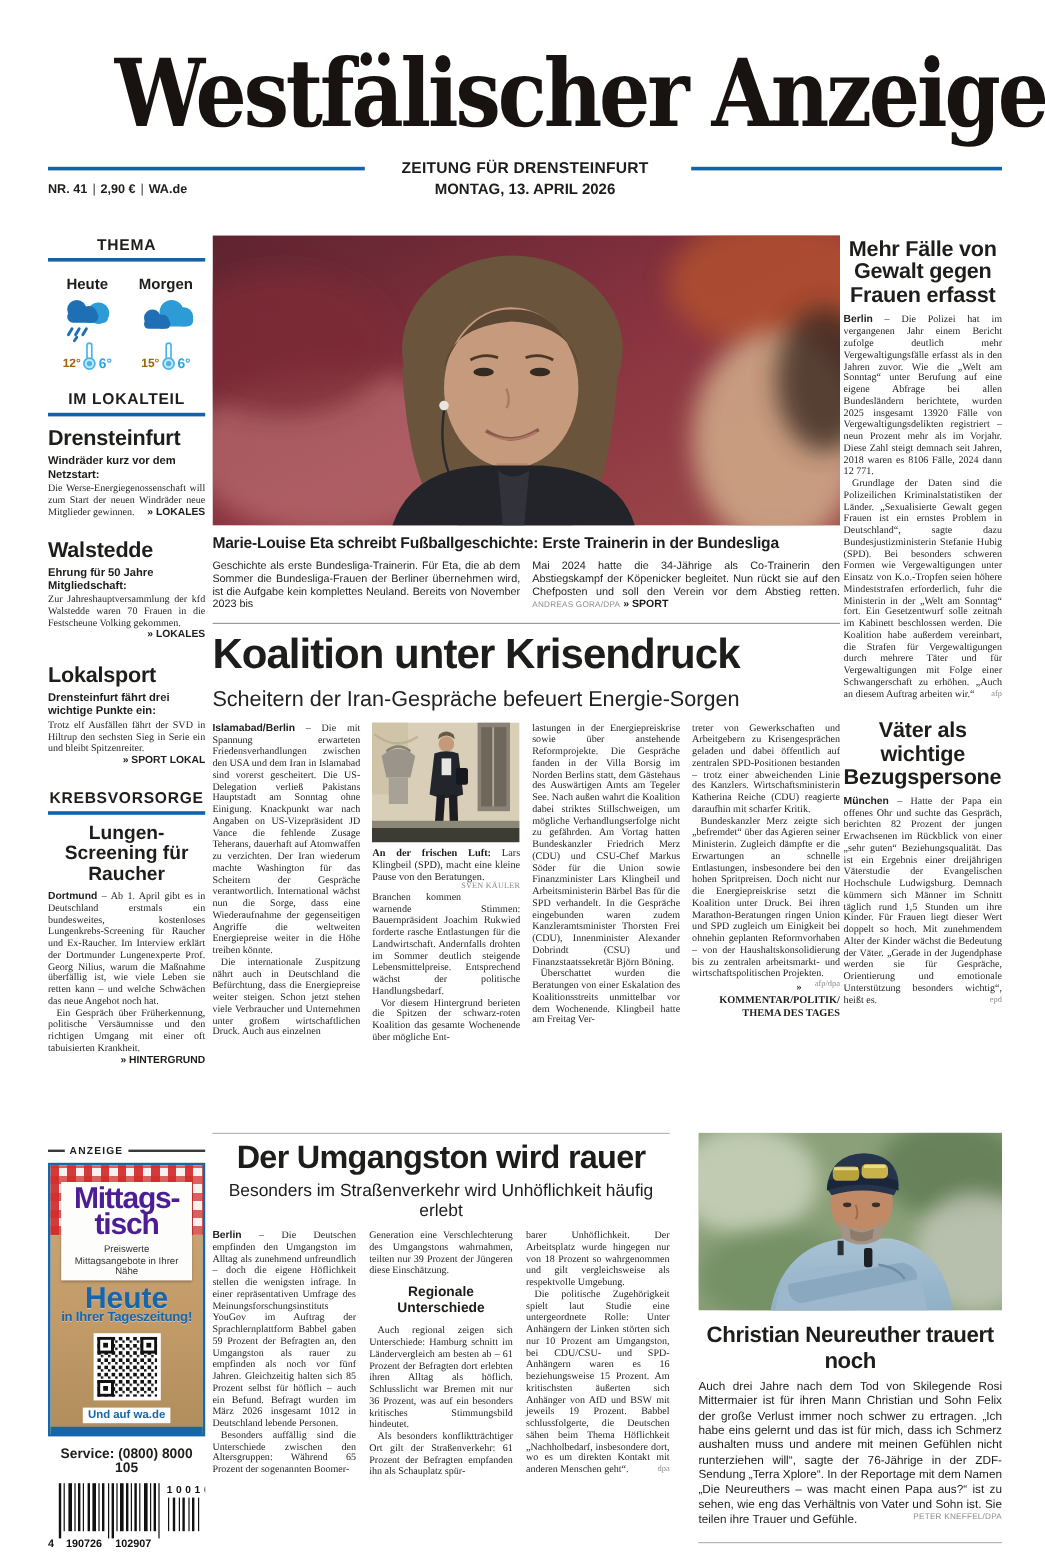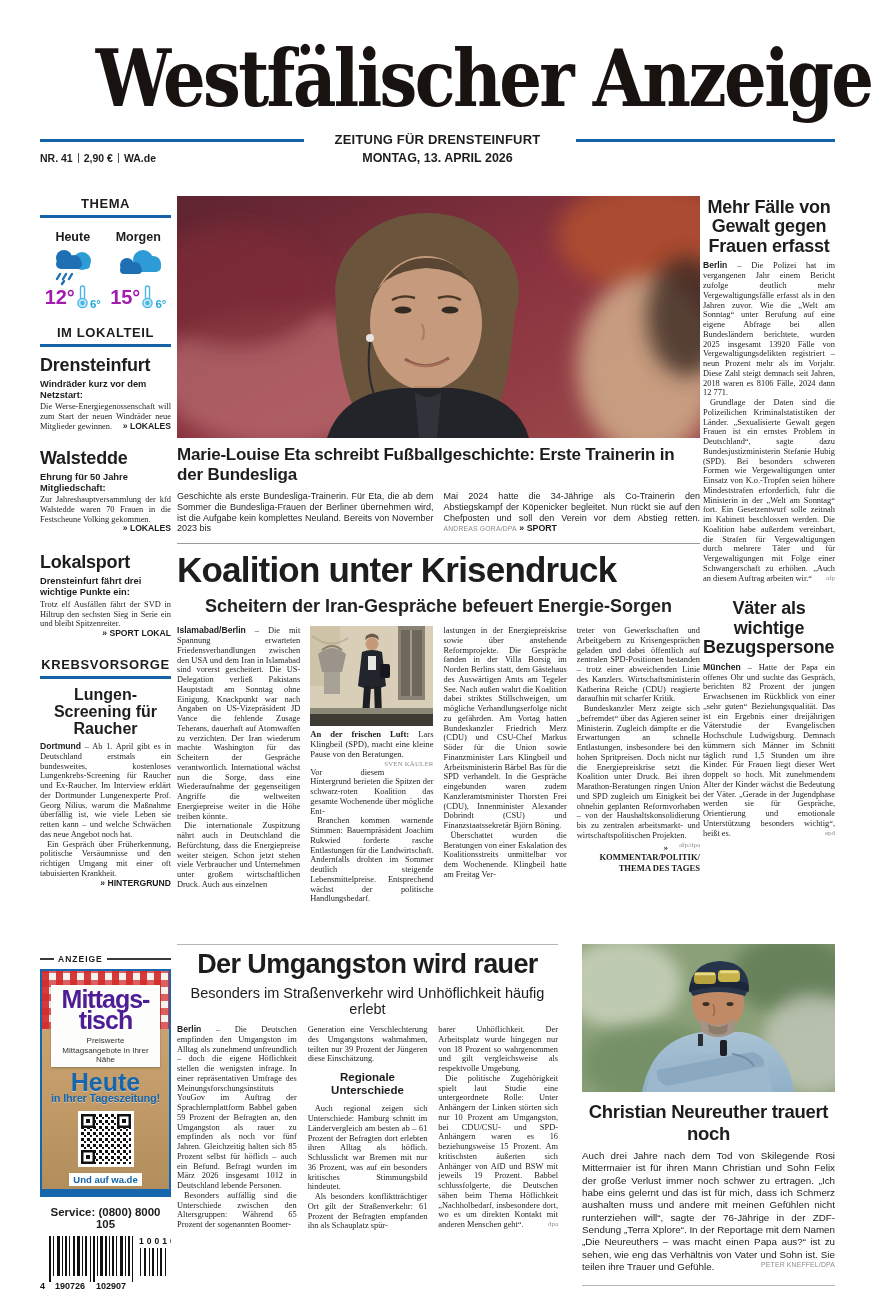--- a/index.html
+++ b/index.html
@@ -41,21 +41,21 @@
   
   .left-rail  { position:absolute; left:40px;  top:196px; width:131px; height:1094px; display:flex; flex-direction:column; }
   .center-col { position:absolute; left:177px; top:196px; width:523px; height:748px; overflow:hidden; }
   .right-rail { position:absolute; left:703px; top:198px; width:132px; height:746px; overflow:hidden; }
   .bottom-band{ position:absolute; left:177px; top:944px; width:658px; height:352px; display:flex; gap:24px; }
   
   .weather-grid { display:flex; margin-top:12px; }
   .weather-day { flex:1; text-align:center; }
   .weather-day .dlabel { font-size:12.5px; font-weight:700; }
   .temp-row { display:flex; justify-content:center; align-items:flex-end; gap:1px; margin-top:-2px; }
-  .t-high { color:#a21caf; font-weight:700; font-size:20px; }
+  .t-high { color:#a16207; font-weight:700; font-size:10px; }
   .t-low  { color:#29a7dd; font-weight:700; font-size:11.5px; position:relative; top:1px; }
   
   .lk-item { margin-top:8px; }
   .krebs-title { font-size:16px; font-weight:700; text-align:center; line-height:1.06; margin:8px 0 4px; }
   
   .anzeige-row { margin-top:auto; display:flex; align-items:center; gap:4px; }
   .anzeige-row .dash { height:2px; background:#3a3a3a; }
   .anzeige-row .d1 { width:14px; } .anzeige-row .d2 { flex:1; }
   .anzeige-label { font-size:8.5px; font-weight:700; letter-spacing:1px; }
   .ad-box { margin-top:5px; border:2px solid #1566ad; height:228px; position:relative; overflow:hidden;
@@ -70,25 +70,25 @@
   .ad-tag { font-size:8px; color:#333; margin-top:6px; line-height:1.2; padding:0 6px; }
   .ad-heute { position:absolute; left:0; right:0; top:100px; text-align:center; color:#1566ad; font-weight:700; font-size:25px; line-height:.9; text-shadow:0 1px 0 rgba(255,255,255,.4); }
   .ad-heute-sub { font-size:11px; letter-spacing:-.2px; }
   .ad-qr { position:absolute; left:50%; transform:translateX(-50%); top:140px; width:56px; height:56px; background:#fff; padding:3px; }
   .ad-qr-cap { position:absolute; left:0; right:0; top:198px; text-align:center; }
   .ad-qr-cap span { background:#fdfdfb; color:#1566ad; font-weight:700; font-size:9.5px; padding:1px 4px; }
   .ad-strip { position:absolute; left:0; right:0; bottom:0; height:6px; background:#1566ad; }
   .service-line { text-align:center; font-weight:700; font-size:11.5px; margin-top:9px; }
   .barcode-wrap { margin-top:4px; }
   
-  .eta-head { font-size:17px; font-weight:700; letter-spacing:-.2px; margin:7px 0 6px; }
+  .eta-head { font-size:13px; font-weight:700; letter-spacing:-.2px; margin:7px 0 6px; }
   .eta-cols { display:flex; gap:10px; font-size:9px; line-height:1.2; text-align:justify; }
   .eta-cols .col { flex:1; }
   .big-head { font-size:35px; font-weight:700; letter-spacing:-.8px; margin-top:6px; }
-  .big-sub  { font-size:18px; text-align:center; margin:6px 0 9px; color:#222;font-weight:bold; }
+  .big-sub  { font-size:18px; margin:6px 0 9px; color:#222; }
   .k-cols { display:flex; gap:10px; }
   .k-cols .col { flex:1; min-width:0; }
   .cap { font-size:8.6px; line-height:1.18; text-align:justify; margin:3px 0 8px; }
   .cap b { font-weight:700; }
   .k-refs { text-align:right; font-weight:700; font-size:8.6px; line-height:1.25; margin-top:1px; }
   
   .rr-h { font-size:18px; font-weight:700; text-align:center; line-height:1.08; letter-spacing:-.2px; margin-bottom:5px; }
   .rr-block + .rr-block { margin-top:16px; }
   
   .ub-left { width:393px; border-top:1px solid #b5b5b5; padding-top:4px; }
@@ -413,22 +413,22 @@
             <rect x="70" y="38" width="10" height="14" rx="2" fill="#16181d"></rect>
             <rect x="0" y="88" width="123" height="12" fill="#3c3c34"></rect>
             <rect x="0" y="82" width="123" height="6" fill="#8c8878"></rect>
           </svg>
         </div>
         <div class="cap">
           <b>An der frischen Luft:</b>
           <span>Lars Klingbeil (SPD), macht eine kleine Pause von den Beratungen.</span>
           <span class="credit-caps" style="float:right">SVEN KÄULER</span>
         </div>
+        <p>Branchen kommen warnende Stimmen: Bauernpräsident Joachim Rukwied forderte rasche Entlastungen für die Landwirtschaft. Andernfalls drohten im Sommer deutlich steigende Lebensmittelpreise. Entsprechend wächst der politische Handlungsbedarf.</p>
         <p>Vor diesem Hintergrund berieten die Spitzen der schwarz-roten Koalition das gesamte Wochenende über mögliche Ent-</p>
-        <p>Branchen kommen warnende Stimmen: Bauernpräsident Joachim Rukwied forderte rasche Entlastungen für die Landwirtschaft. Andernfalls drohten im Sommer deutlich steigende Lebensmittelpreise. Entsprechend wächst der politische Handlungsbedarf.</p>
       </div>
       <div class="col">
         <p style="text-indent:0">lastungen in der Energiepreiskrise sowie über anstehende Reformprojekte. Die Gespräche fanden in der Villa Borsig im Norden Berlins statt, dem Gästehaus des Auswärtigen Amts am Tegeler See. Nach außen wahrt die Koalition dabei striktes Stillschweigen, um mögliche Verhandlungserfolge nicht zu gefährden. Am Vortag hatten Bundeskanzler Friedrich Merz (CDU) und CSU-Chef Markus Söder für die Union sowie Finanzminister Lars Klingbeil und Arbeitsministerin Bärbel Bas für die SPD verhandelt. In die Gespräche eingebunden waren zudem Kanzleramtsminister Thorsten Frei (CDU), Innenminister Alexander Dobrindt (CSU) und Finanzstaatssekretär Björn Böning.</p>
         <p>Überschattet wurden die Beratungen von einer Eskalation des Koalitionsstreits unmittelbar vor dem Wochenende. Klingbeil hatte am Freitag Ver-</p>
       </div>
       <div class="col">
         <p style="text-indent:0">treter von Gewerkschaften und Arbeitgebern zu Krisengesprächen geladen und dabei öffentlich auf zentralen SPD-Positionen bestanden – trotz einer abweichenden Linie des Kanzlers. Wirtschaftsministerin Katherina Reiche (CDU) reagierte daraufhin mit scharfer Kritik.</p>
         <p><span>Bundeskanzler Merz zeigte sich „befremdet“ über das Agieren seiner Ministerin. Zugleich dämpfte er die Erwartungen an schnelle Entlastungen, insbesondere bei den hohen Spritpreisen. Doch nicht nur die Energiepreiskrise setzt die Koalition unter Druck. Bei ihren Marathon-Beratungen ringen Union und SPD zugleich um Einigkeit bei ohnehin geplanten Reformvorhaben – von der Haushaltskonsolidierung bis zu zentralen arbeitsmarkt- und wirtschaftspolitischen Projekten.</span>
         <span class="agency">afp/dpa</span></p>
         <div class="k-refs">

